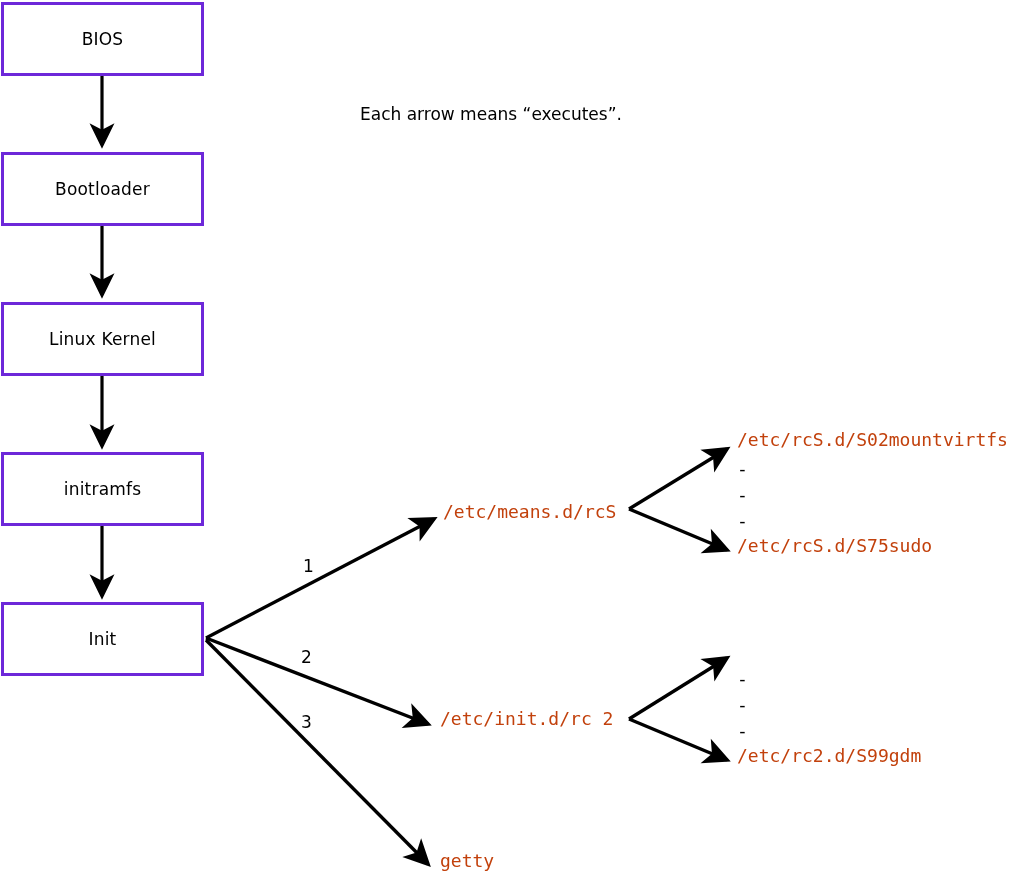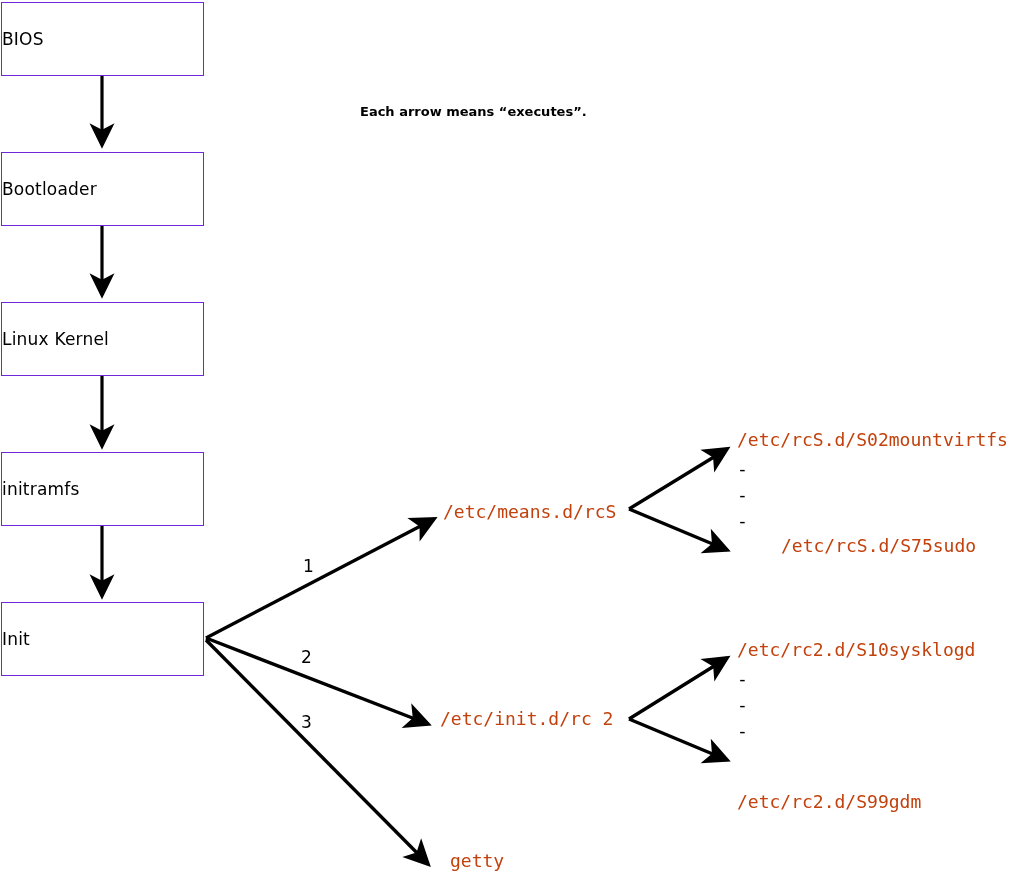--- a/index.html
+++ b/index.html
@@ -19,24 +19,25 @@
     position: absolute;
     left: 0;
     top: 0;
     width: 1024px;
     height: 875px;
     pointer-events: none;
   }
   .box {
     position: absolute;
     box-sizing: border-box;
-    border: 1px solid #6d28d9;
+    border: 3px solid #6d28d9;
     background: #ffffff;
     display: flex;
     align-items: center;
+    justify-content: center;
   }
   .box-label {
     font-family: "DejaVu Sans", sans-serif;
     font-size: 17px;
     color: #000000;
     letter-spacing: 0.2px;
     white-space: nowrap;
   }
   .mono-label {
     position: absolute;
@@ -56,24 +57,23 @@
   .num-label {
     position: absolute;
     font-family: "DejaVu Sans", sans-serif;
     font-size: 17px;
     color: #000000;
     line-height: 1;
   }
   .note {
     position: absolute;
     font-family: "DejaVu Sans", sans-serif;
-    font-size: 13px;
+    font-size: 17px;
     color: #000000;
     white-space: nowrap;
-    font-weight: bold;
   }
 </style>
 </head>
 <body>
 
 <div id="canvas">
 
   <svg class="layer" viewBox="0 0 1024 875" xmlns="http://www.w3.org/2000/svg">
     <defs>
       <marker id="ah" markerWidth="9" markerHeight="9" refX="7.2" refY="4.5" orient="auto" markerUnits="strokeWidth">
@@ -118,27 +118,26 @@
   </div>
 
   <div class="note" style="left:360px; top:104px;">Each arrow means “executes”.</div>
 
   <div class="num-label" style="left:303px; top:558px;">1</div>
   <div class="num-label" style="left:301px; top:649px;">2</div>
   <div class="num-label" style="left:301px; top:714px;">3</div>
 
   <div class="mono-label" style="left:443px; top:503px;">/etc/means.d/rcS</div>
   <div class="mono-label" style="left:440px; top:710px;text-align:center;">/etc/init.d/rc 2</div>
-  <div class="mono-label" style="left:450px; top:852px;">getty</div>
+  <div class="mono-label" style="left:440px; top:852px;">getty</div>
 
   <div class="mono-label" style="left:737px; top:431px;">/etc/rcS.d/S02mountvirtfs</div>
   <div class="dash-label" style="left:737px; top:460px;">-</div>
   <div class="dash-label" style="left:737px; top:486px;">-</div>
   <div class="dash-label" style="left:737px; top:512px;">-</div>
-  <div class="mono-label" style="left:781px; top:537px;">/etc/rcS.d/S75sudo</div>
+  <div class="mono-label" style="left:737px; top:537px;">/etc/rcS.d/S75sudo</div>
 
-  <div class="mono-label" style="left:737px; top:641px;">/etc/rc2.d/S10sysklogd</div>
   <div class="dash-label" style="left:737px; top:670px;">-</div>
   <div class="dash-label" style="left:737px; top:696px;">-</div>
   <div class="dash-label" style="left:737px; top:722px;">-</div>
-  <div class="mono-label" style="left:737px; top:747px;margin-top:46px;">/etc/rc2.d/S99gdm</div>
+  <div class="mono-label" style="left:737px; top:747px;">/etc/rc2.d/S99gdm</div>
 
 </div>
 
 </body></html>

